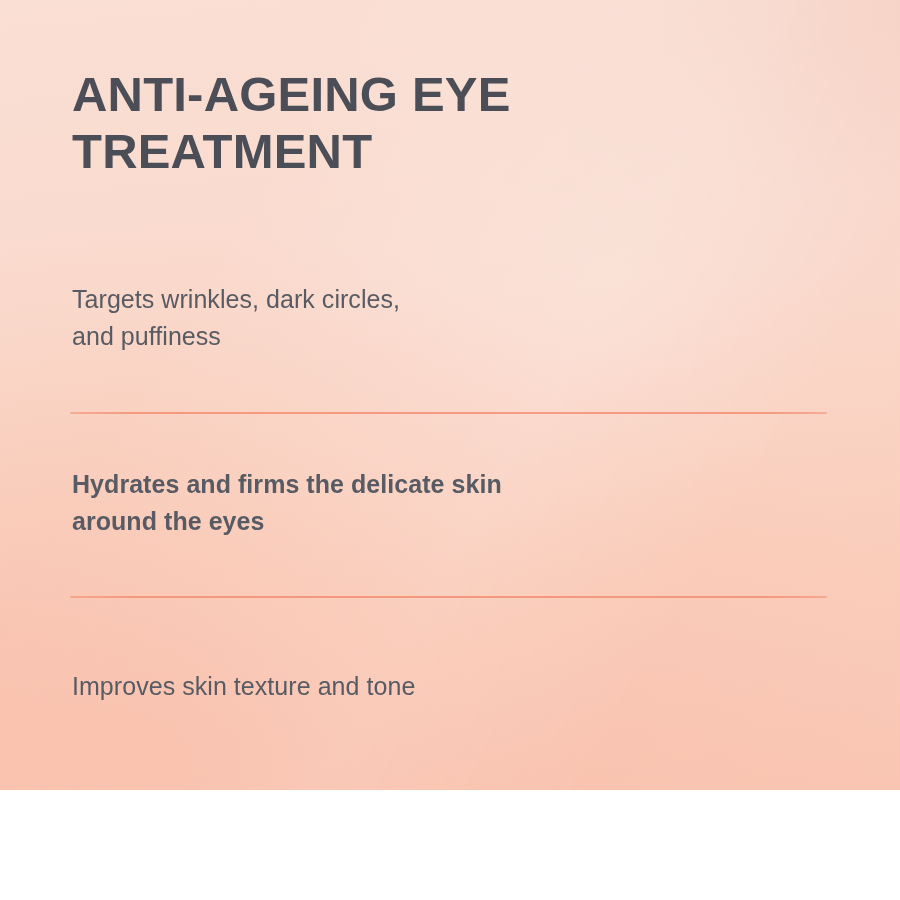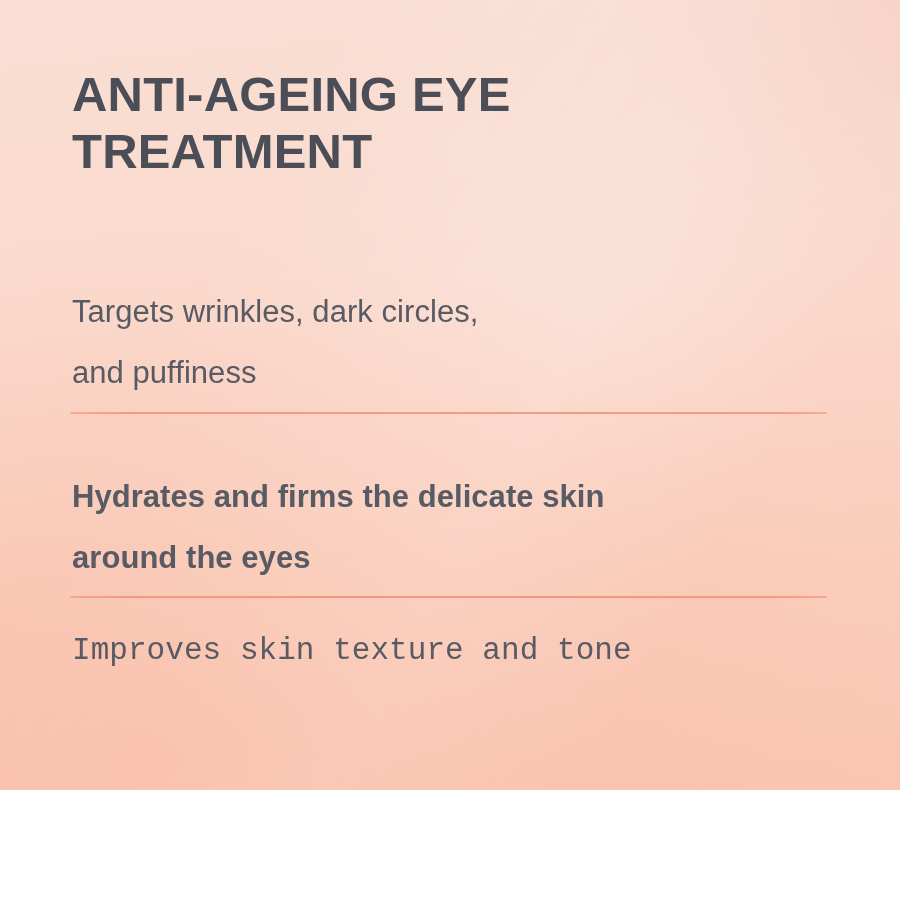--- a/index.html
+++ b/index.html
@@ -97,30 +97,30 @@
     letter-spacing: 0.2px;
     color: #4b4e56;
     white-space: pre-line;
   }
 
   .benefit {
     position: absolute;
     left: 72px;
     width: 768px;
     margin: 0;
-    font-size: 31px;
-    line-height: 61px;
+    font-size: 25px;
+    line-height: 37px;
     font-weight: 400;
     letter-spacing: 0.05px;
     color: #585b63;
     white-space: pre-line;
   }
   #benefit-0 { top: 281px; }
   #benefit-1 { top: 466px; font-weight: bold; }
-  #benefit-2 { top: 620px; font-family: Liberation Mono, monospace; }
+  #benefit-2 { top: 668px; }
 
   .divider {
     position: absolute;
     left: 70px;
     width: 757px;
     height: 2px;
     background: linear-gradient(90deg,
                 rgba(243,140,110,0.55) 0%,
                 rgba(243,140,110,0.80) 8%,
                 rgba(243,140,110,0.80) 92%,

